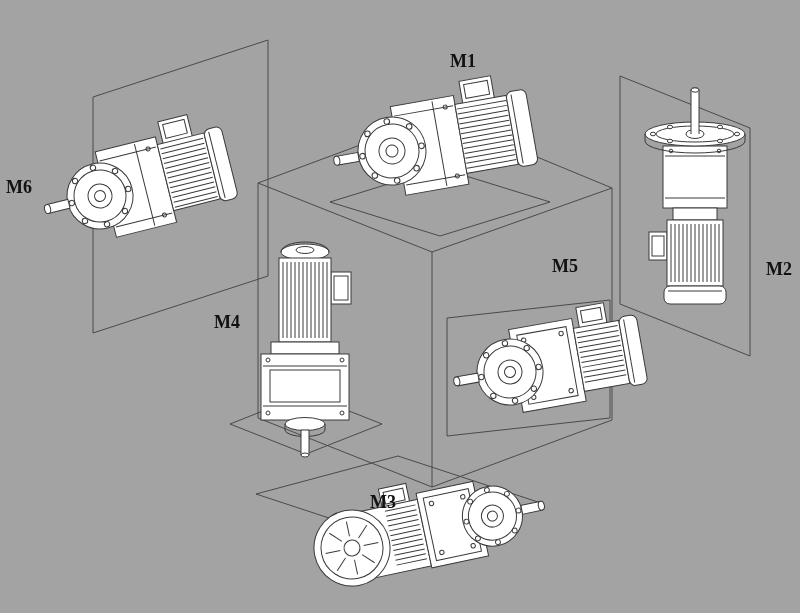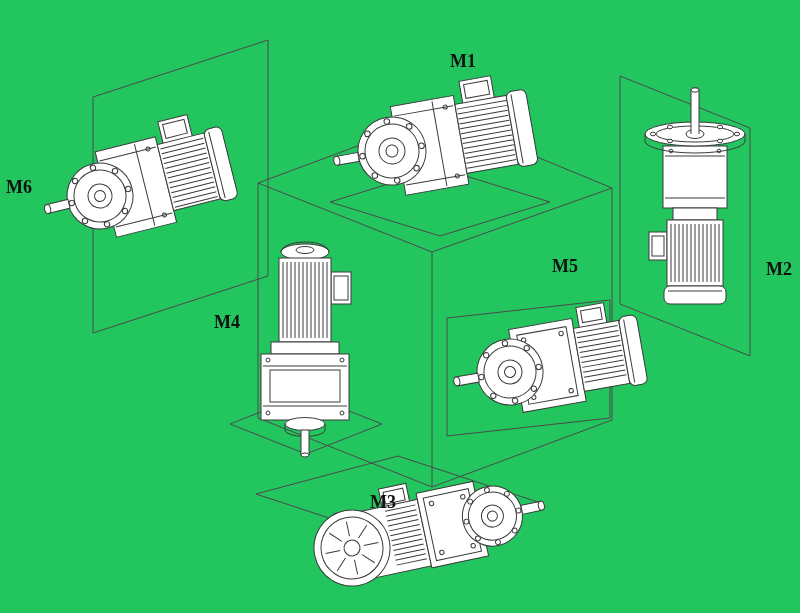--- a/index.html
+++ b/index.html
@@ -1,16 +1,16 @@
 <!DOCTYPE html>
 <html><head>
 <meta charset="utf-8">
 <style>
   html,body{margin:0;padding:0;background:#ffffff;}
-  .stage{position:relative;width:800px;height:613px;background:#22c55e;overflow:hidden;
+  .stage{position:relative;width:800px;height:613px;background:#a3a3a3;overflow:hidden;
          font-family:"Liberation Serif",serif;}
   svg{display:block;}
   .thin{fill:none;stroke:#4a4a4a;stroke-width:1;}
   .ln{fill:none;stroke:#3a3a3a;stroke-width:1;}
   .body{fill:#ffffff;stroke:#3a3a3a;stroke-width:1;}
   text{fill:#111111;stroke:none;font-weight:bold;font-size:18px;
        font-family:"Liberation Serif",serif;}
 </style>
 </head>
 <body>

